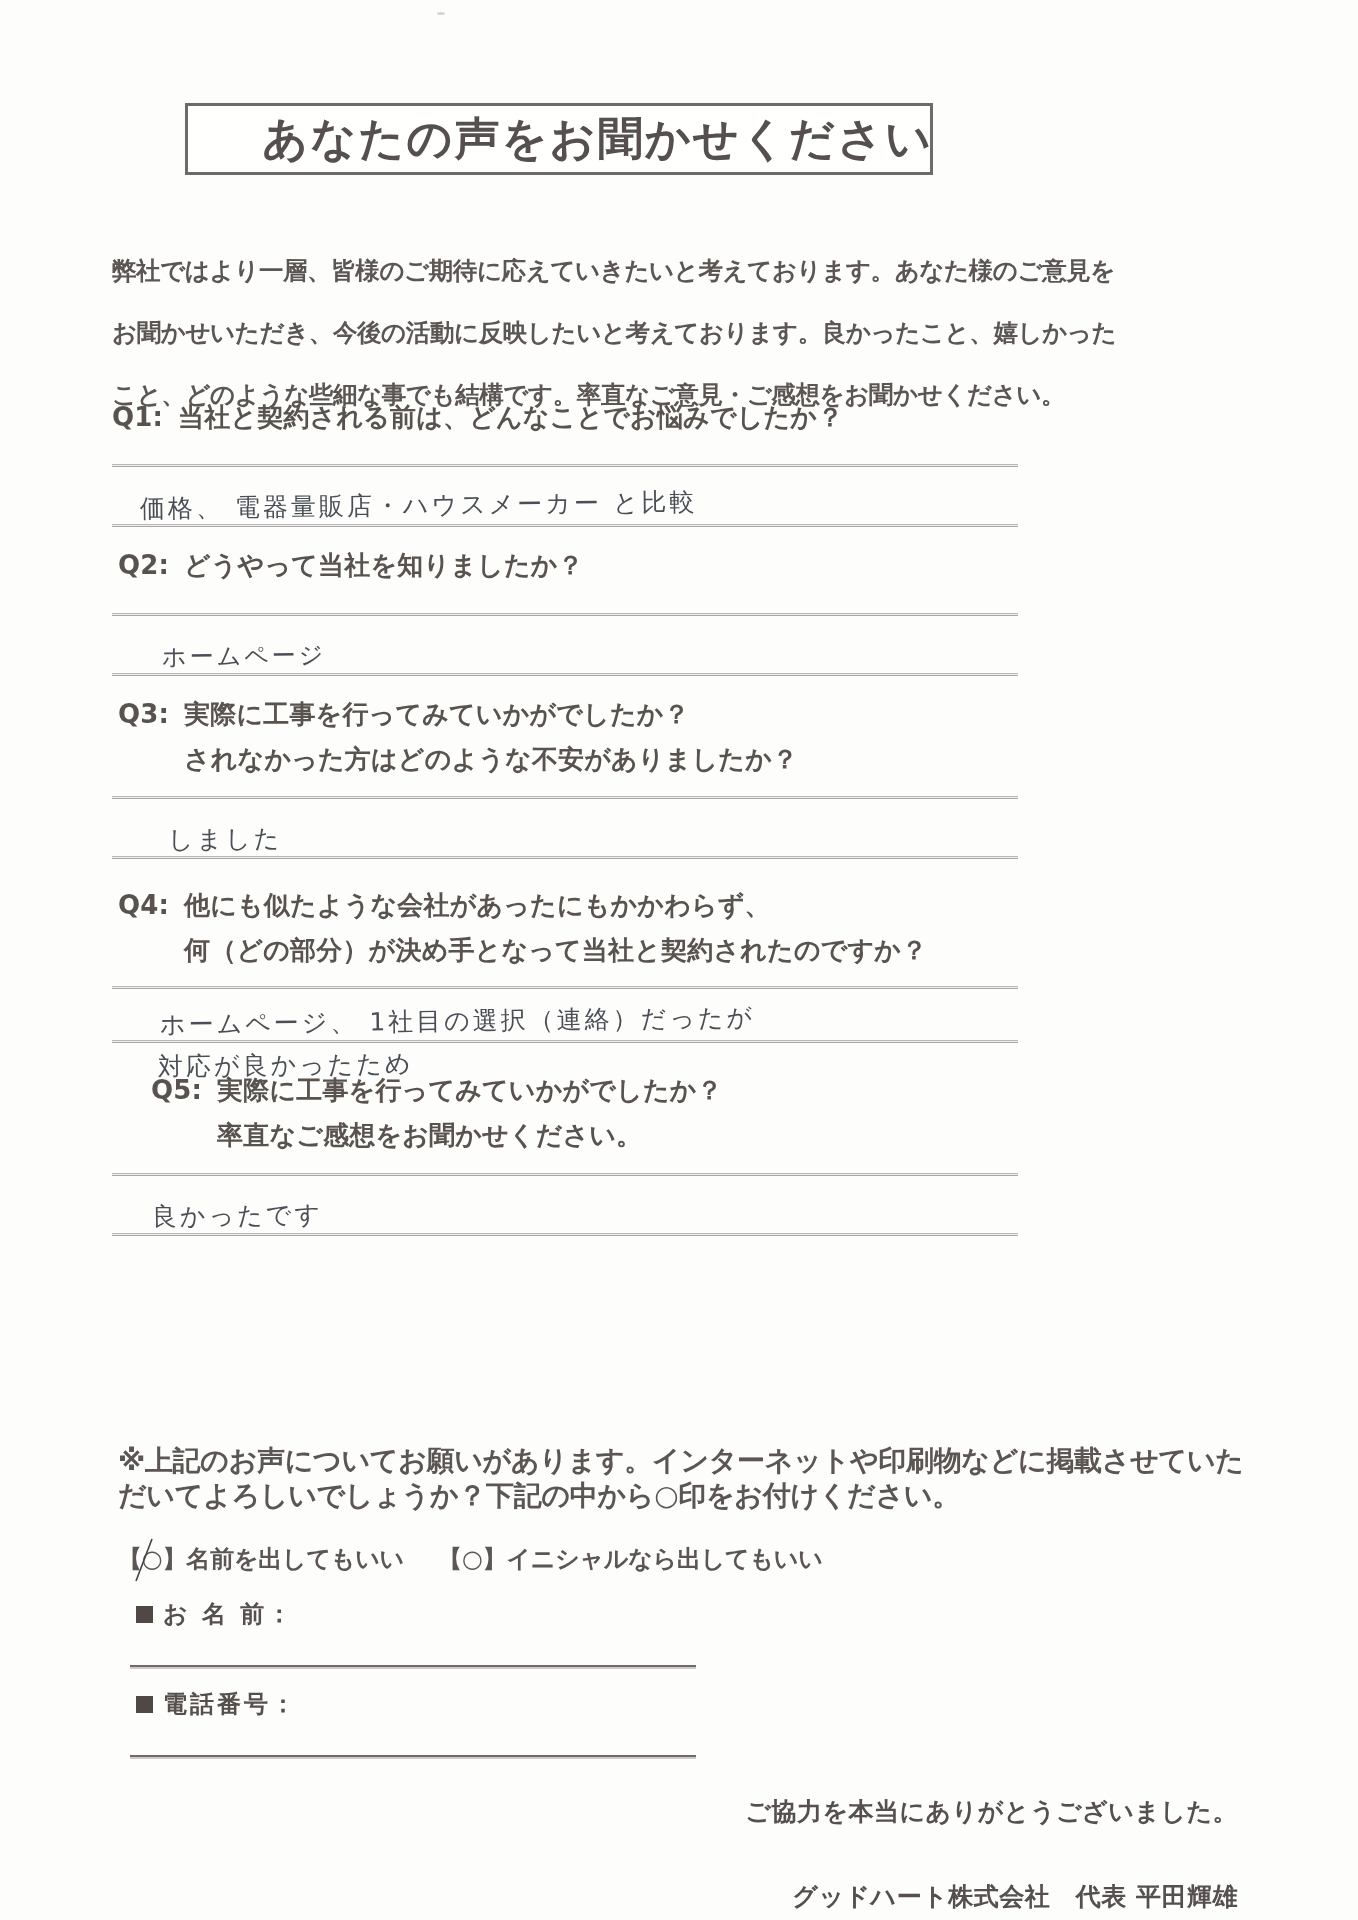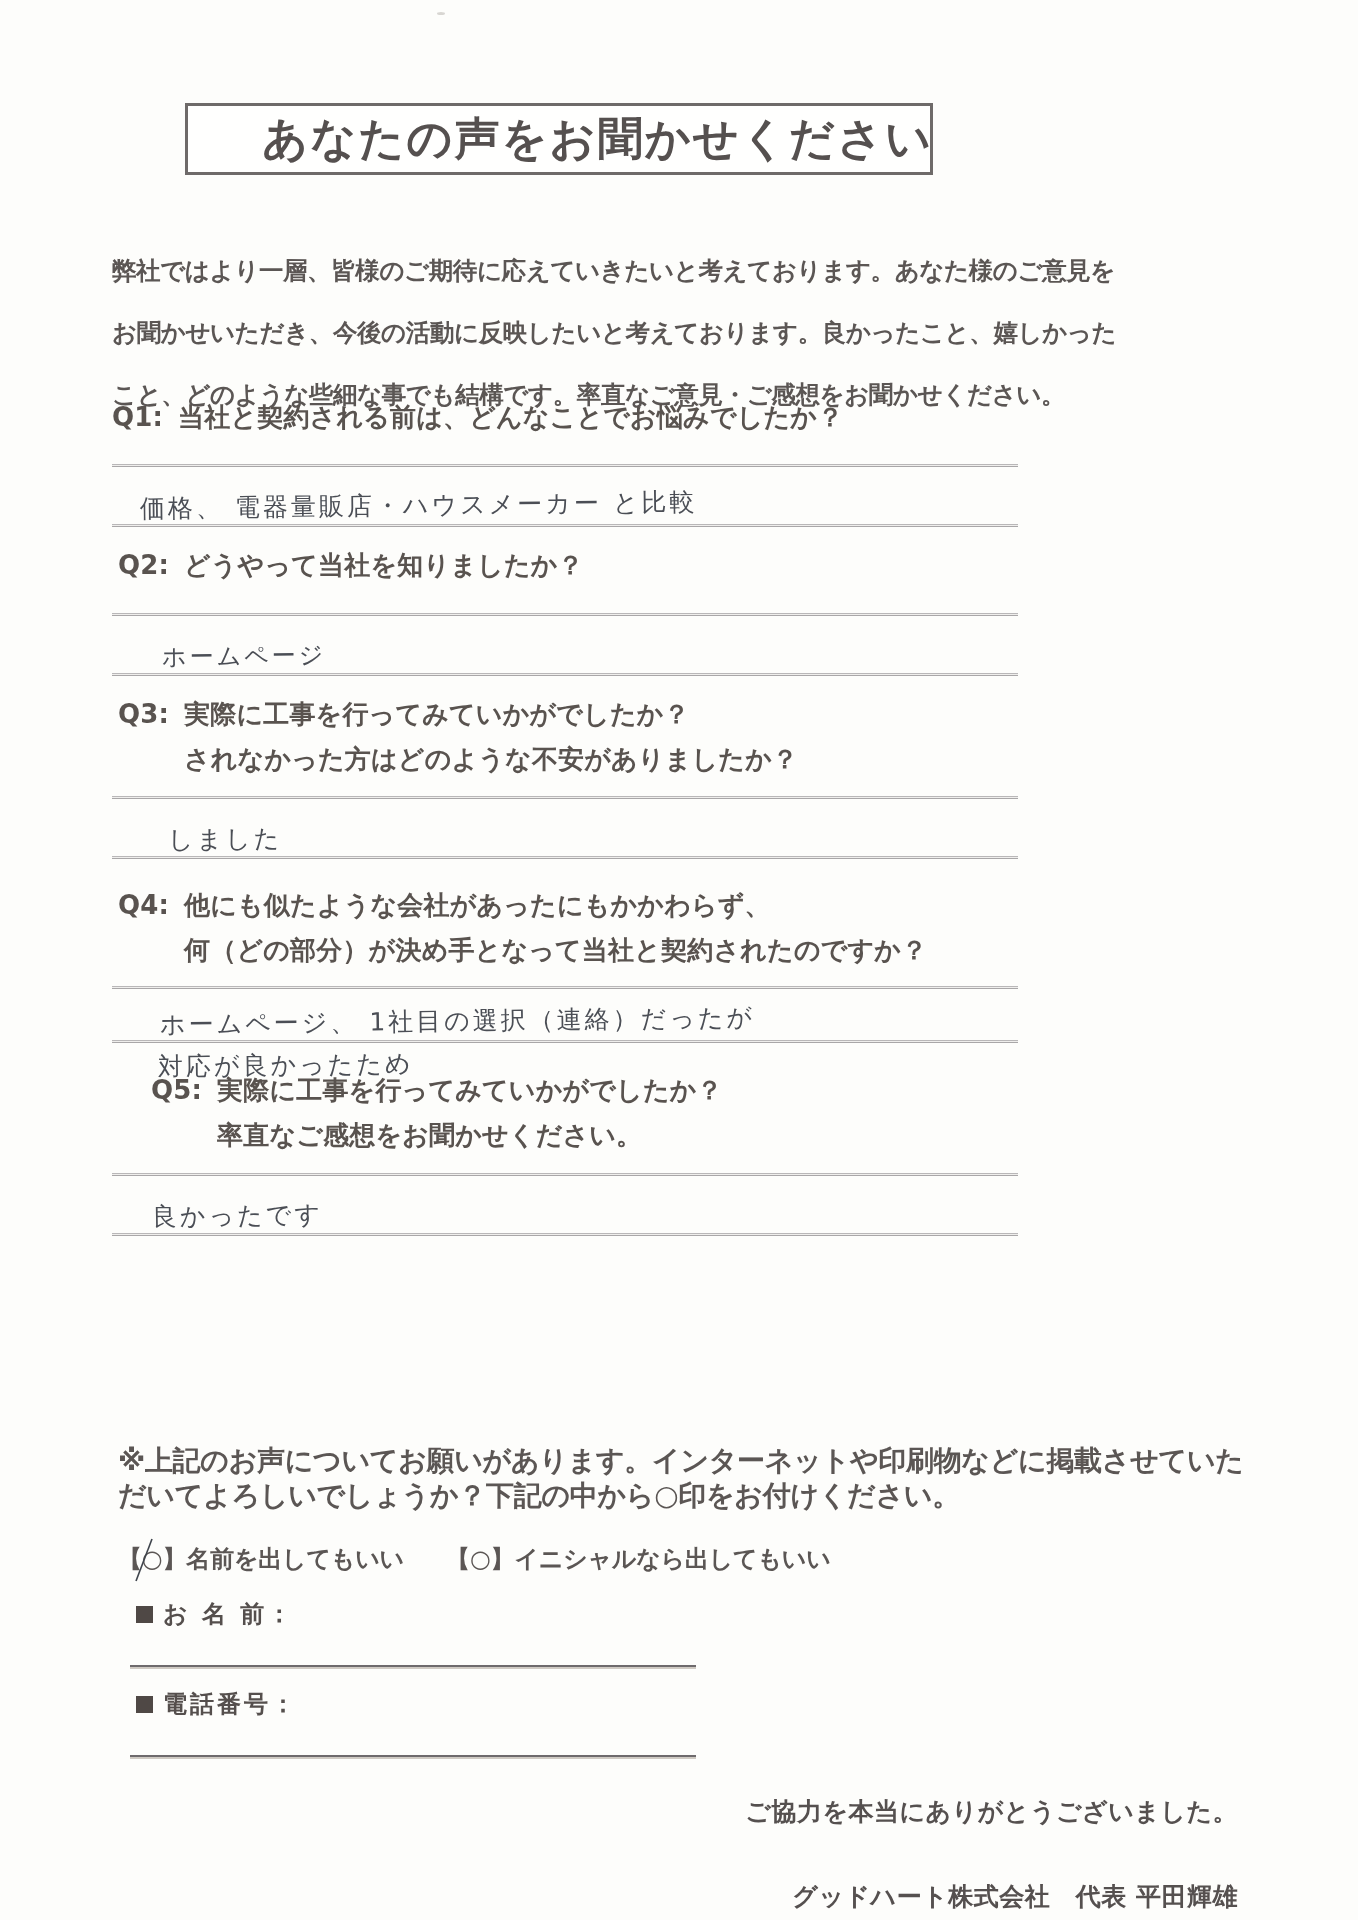--- a/index.html
+++ b/index.html
@@ -145,21 +145,21 @@
     font-weight: bold;
     color: #5b5654;
     white-space: nowrap;
     letter-spacing: -0.2px;
   }
   .consent-opt {
     display: inline-block;
     position: relative;
   }
   .consent-opt + .consent-opt {
-    margin-left: 34px;
+    margin-left: 26px;
   }
   .strike-mark {
     position: absolute;
     left: 13px;
     top: -6px;
     width: 26px;
     height: 46px;
     pointer-events: none;
   }
 

